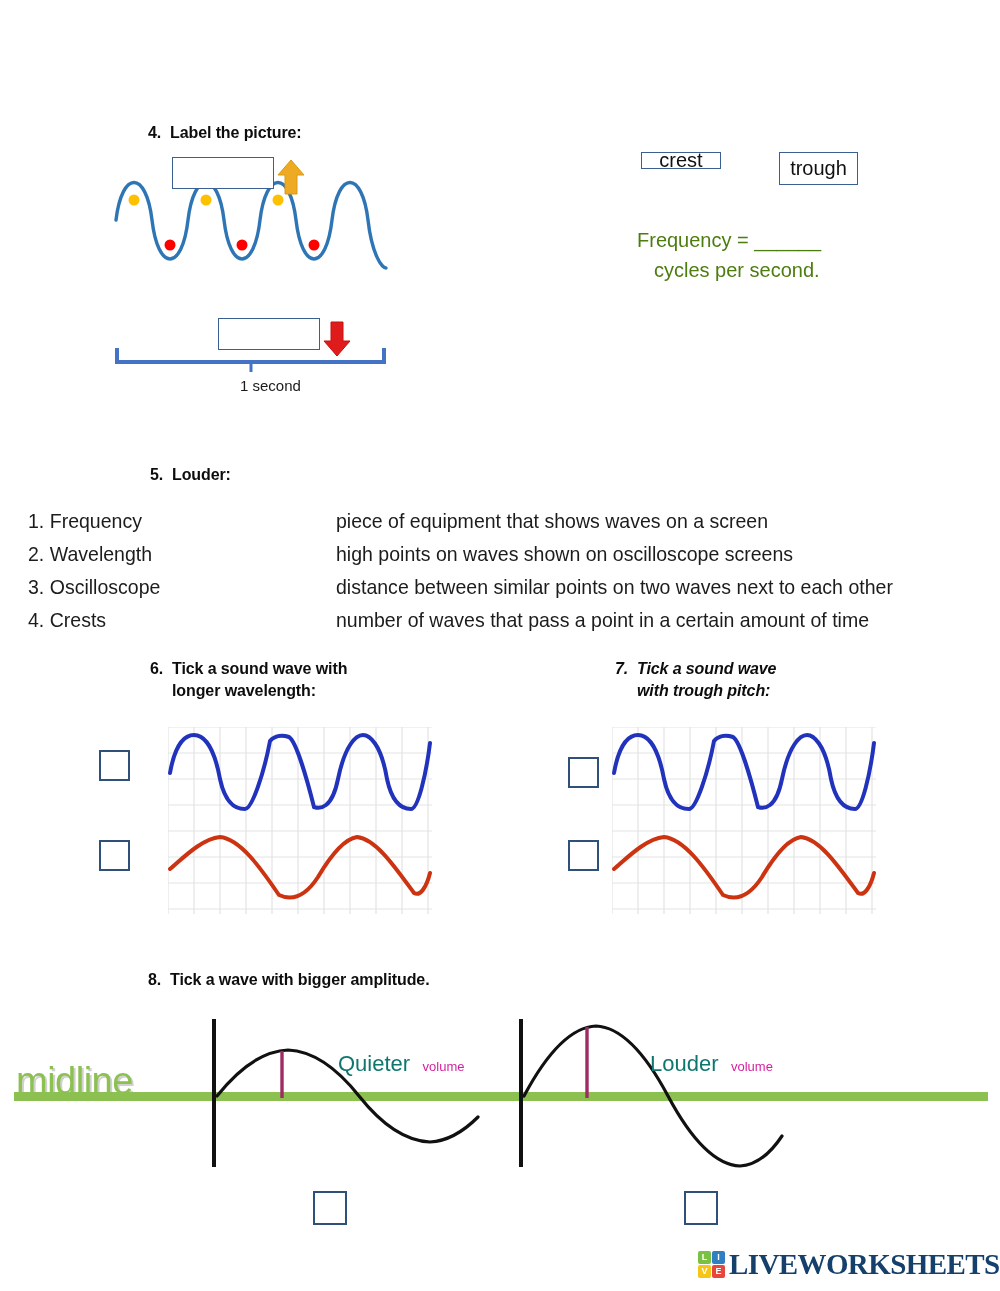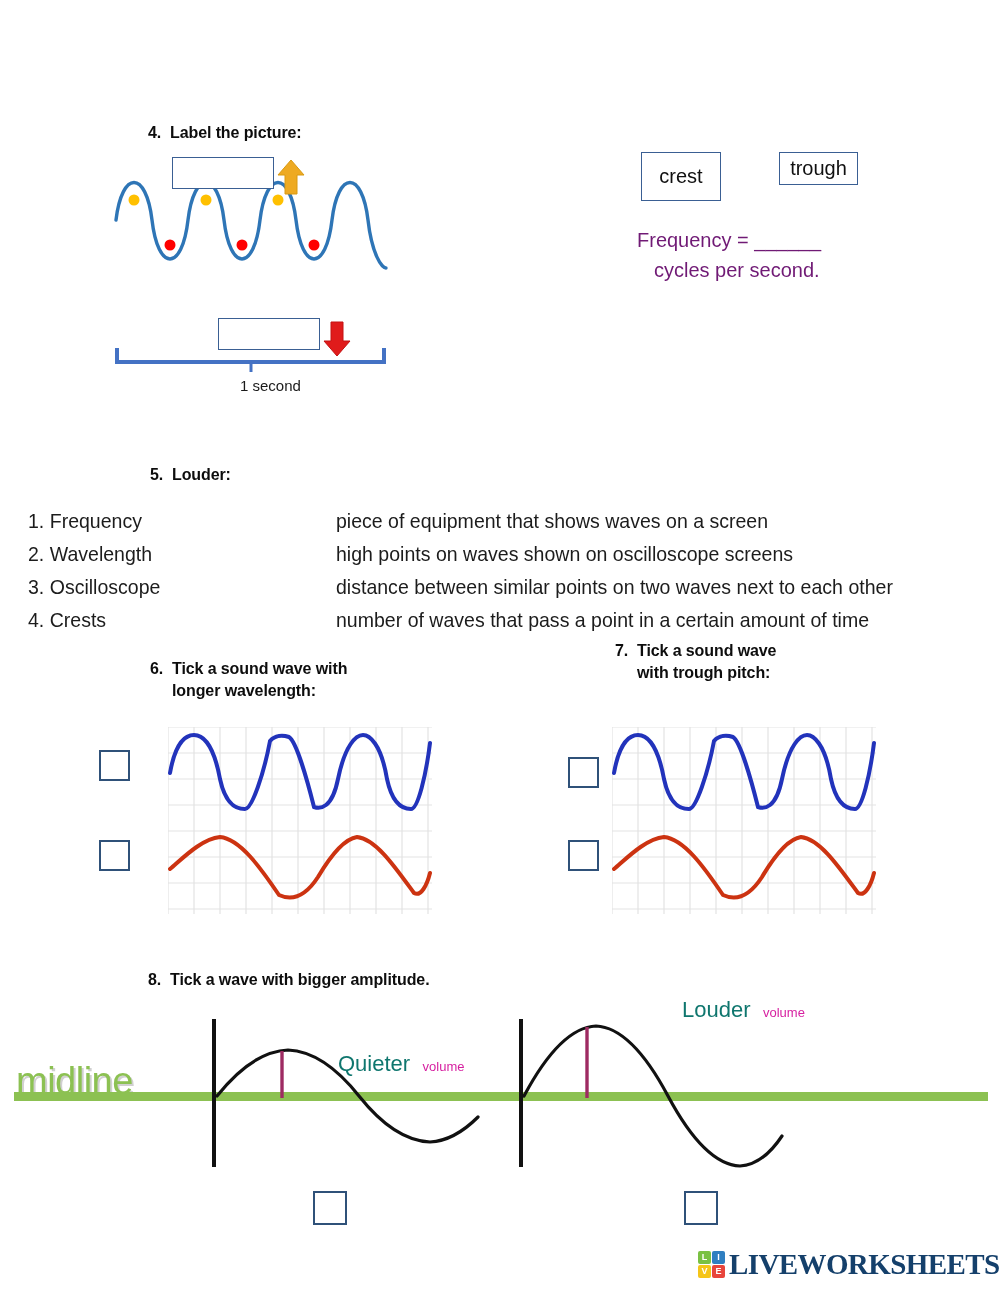--- a/index.html
+++ b/index.html
@@ -41,21 +41,21 @@
     box-sizing: border-box;
     font-size: 20px;
     color: #101010;
     display: flex;
     align-items: center;
     justify-content: center;
     font-family: "Liberation Sans", sans-serif;
   }
   .freqline {
     font-size: 20px;
-    color: #701a75;
+    color: #4d7c0f;
     line-height: 1.45;
     font-family: "Liberation Sans", sans-serif;
     white-space: nowrap;
   }
 
   
   .cbox {
     border: 2px solid #2f5179;
     background: #ffffff;
     box-sizing: border-box;
@@ -162,21 +162,21 @@
 <svg class="abs" style="left:322px; top:320px;" width="30" height="38" viewBox="0 0 30 38">
   <path d="M15 36 L2 21 L9 21 L9 2 L21 2 L21 21 L28 21 Z" fill="#e01b1b" stroke="#c41212" stroke-width="1"></path>
 </svg>
 
 <svg class="abs" style="left:112px; top:346px;" width="290" height="30" viewBox="0 0 290 30">
   <path d="M5 4 L5 16 L272 16 L272 4" fill="none" stroke="#4472c4" stroke-width="4" stroke-linecap="square"></path>
   <path d="M139 16 L139 26" fill="none" stroke="#4472c4" stroke-width="3"></path>
 </svg>
 <div class="abs onesec" style="left:240px; top:377px;">1 second</div>
 
-<div class="abs wordbox" style="left:641px; top:152px; width:80px; height:49px;">crest</div>
+<div class="abs wordbox" style="left:641px; top:152px; width:80px; height:17px;">crest</div>
 <div class="abs wordbox" style="left:779px; top:152px; width:79px; height:33px;">trough</div>
 
 <div class="abs freqline" style="left:637px; top:226px;">Frequency = ______</div>
 <div class="abs freqline" style="left:654px; top:256px;">cycles per second.</div>
 
 <div class="abs qhead" style="left:150px; top:464px;">
   <span class="num">5.</span><span>Louder:</span>
 </div>
 
 <div class="abs matchtxt" style="left:28px; top:504px;">
@@ -225,21 +225,21 @@
   </g>
   <path fill="none" stroke="#2233bb" stroke-width="4" stroke-linecap="round" d="M 2 46 C 8 12, 20 8, 26 8 C 33 8, 45 14, 52 52 C 58 80, 70 82, 77 82
            C 84 82, 96 46, 102 14 C 107 8, 115 8, 121 10 C 128 14, 139 52, 146 80
            C 152 82, 164 82, 170 52 C 177 18, 188 8, 195 8 C 201 8, 213 16, 219 52
            C 225 80, 237 82, 243 82 C 250 82, 258 48, 262 16"></path>
   <path fill="none" stroke="#cc3311" stroke-width="4" stroke-linecap="round" d="M 2 142 C 14 132, 33 112, 52 110 C 72 112, 92 140, 111 168
            C 124 174, 137 170, 150 150 C 163 128, 176 112, 189 110
            C 208 112, 227 140, 246 166 C 253 170, 259 158, 262 146"></path>
 </svg>
 
-<div class="abs qhead" style="left:615px; top:640px;">
+<div class="abs qhead" style="left:615px; top:658px;font-style:italic;">
   <span class="num">7.</span><span>Tick a sound wave</span><br>
   <span class="num"></span><span>with trough pitch:</span>
 </div>
 
 <div class="abs cbox" style="left:568px; top:757px; width:31px; height:31px;"></div>
 <div class="abs cbox" style="left:568px; top:840px; width:31px; height:31px;"></div>
 
 <svg class="abs" style="left:612px; top:727px;" width="264" height="187" viewBox="0 0 264 187">
   <g stroke="#e3e3e3" stroke-width="1.2">
     <line x1="0" y1="0" x2="264" y2="0"></line>
@@ -294,21 +294,21 @@
            C 692 136, 716 160, 740 161 C 758 160, 772 146, 782 131"></path>
 
   <line x1="587" y1="22" x2="587" y2="93" stroke="#9e2b62" stroke-width="3.4"></line>
 </svg>
 
 <div class="abs" style="left:338px; top:1051px;">
   <span class="vol-strong">Quieter</span>
   <span class="vol-light" style="margin-left:8px;">volume</span>
 </div>
 
-<div class="abs" style="left:650px; top:997px;margin-left:32px;">
+<div class="abs" style="left:650px; top:1051px;">
   <span class="vol-strong">Louder</span>
   <span class="vol-light" style="margin-left:8px;">volume</span>
 </div>
 
 <div class="abs cbox" style="left:313px; top:1191px; width:34px; height:34px;"></div>
 <div class="abs cbox" style="left:684px; top:1191px; width:34px; height:34px;"></div>
 
 <div class="abs logo-wrap" style="left:698px; top:1250px;">
   <div class="logo-tiles">
     <span class="tL">L</span>

